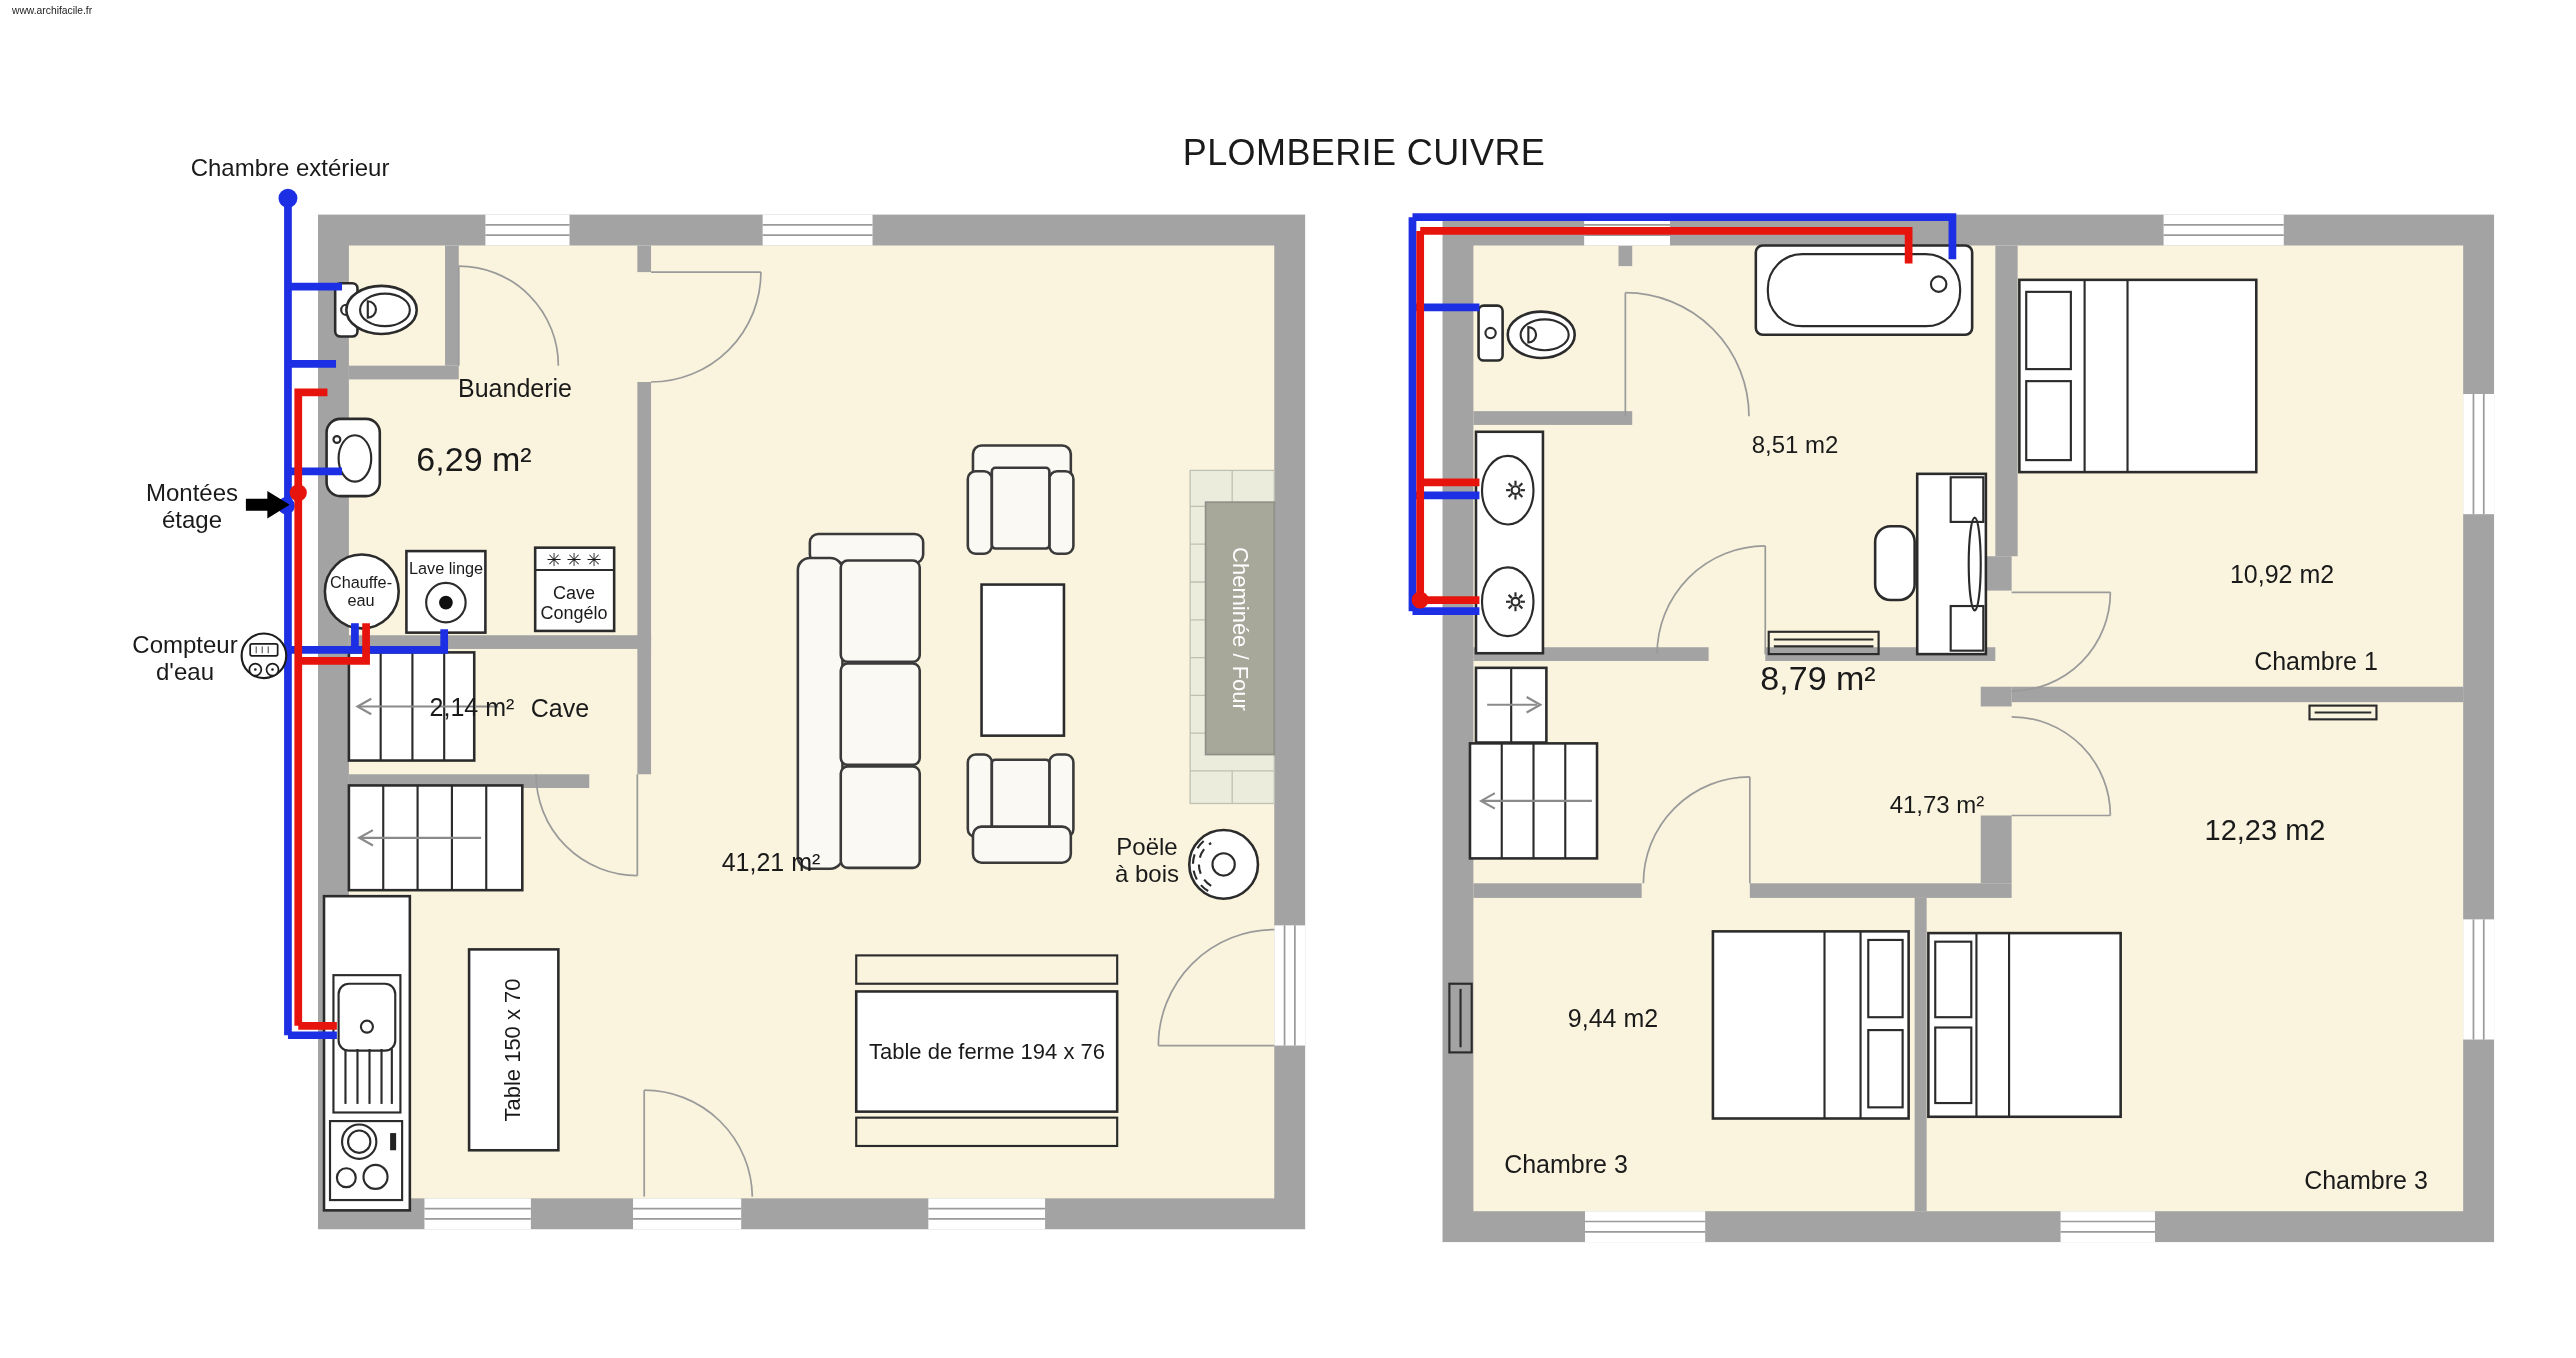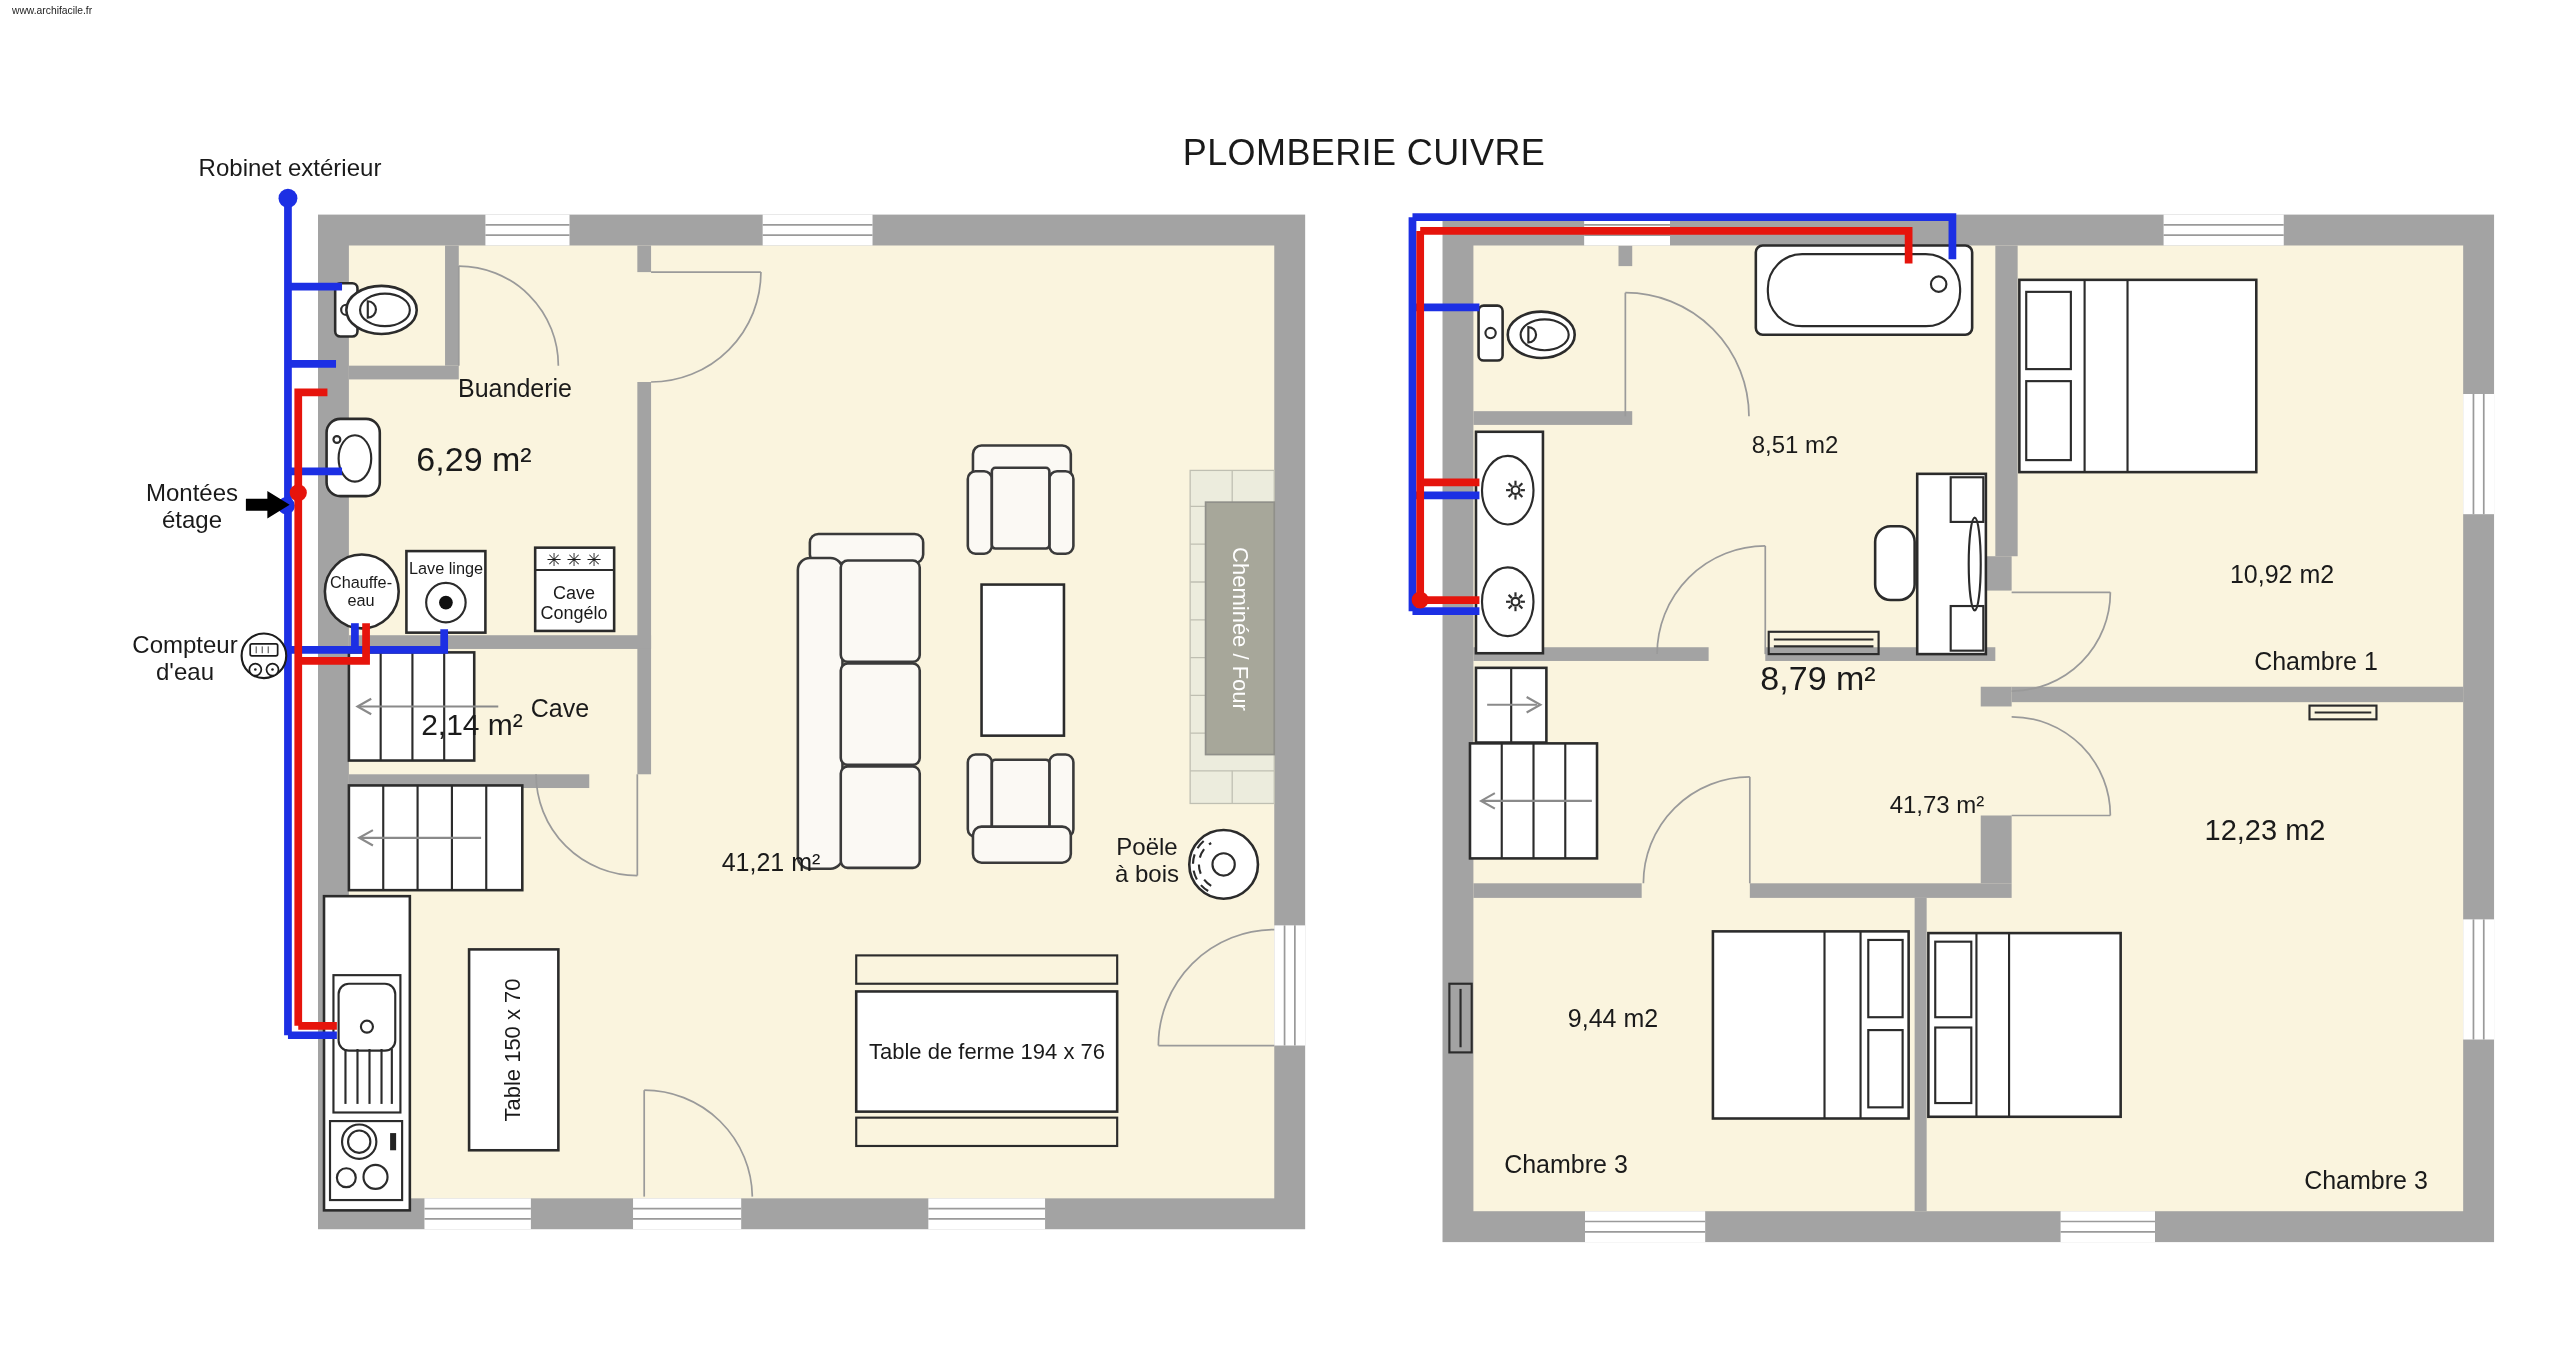--- a/index.html
+++ b/index.html
@@ -433,21 +433,21 @@
       <path class="pipe-h" d="M1654,562 H1723"></path>
       <path class="pipe-h" d="M1654,699 H1723"></path>
       <circle class="dot-h" cx="1654" cy="699" r="10"></circle>
     </g>
   </g>
 </svg>
 
 <div class="lbl wm">www.archifacile.fr</div>
 <div class="lbl" style="left:1364px;top:153px;font-size:36px;letter-spacing:0.4px">PLOMBERIE CUIVRE</div>
 
-<div class="lbl" style="left:290px;top:168px;font-size:24px">Robinet extérieur</div>
+<div class="lbl" style="left:290px;top:168px;font-size:24px">Chambre extérieur</div>
 <div class="lbl" style="left:192px;top:507px;font-size:24px">
   <div>Montées</div>
   <div>étage</div>
 </div>
 <div class="lbl" style="left:185px;top:659px;font-size:24px">
   <div>Compteur</div>
   <div>d'eau</div>
 </div>
 
 <div class="lbl" style="left:515px;top:388px;font-size:25px">Buanderie</div>
@@ -456,21 +456,21 @@
   <div>Chauffe-</div>
   <div>eau</div>
 </div>
 <div class="lbl" style="left:446px;top:568px;font-size:16.3px">Lave linge</div>
 <div class="lbl" style="left:574px;top:560px;font-size:18px">✳ ✳ ✳</div>
 <div class="lbl" style="left:574px;top:603px;font-size:18px">
   <div>Cave</div>
   <div>Congélo</div>
 </div>
 <div class="lbl" style="left:560px;top:708px;font-size:25px">Cave</div>
-<div class="lbl" style="left:472px;top:725px;font-size:30px">2,14 m²</div>
+<div class="lbl" style="left:472px;top:707px;font-size:25px">2,14 m²</div>
 <div class="lbl" style="left:771px;top:862px;font-size:25px">41,21 m²</div>
 <div class="lbl rot-l" style="left:513px;top:1050px;font-size:22px">Table 150 x 70</div>
 <div class="lbl" style="left:987px;top:1052px;font-size:22px">Table de ferme 194 x 76</div>
 <div class="lbl" style="left:1147px;top:861px;font-size:24px">
   <div>Poële</div>
   <div>à bois</div>
 </div>
 <div class="lbl rot-r white" style="left:1240px;top:629px;font-size:22px">Cheminée / Four</div>
 
 <div class="lbl" style="left:1795px;top:445px;font-size:24px">8,51 m2</div>

